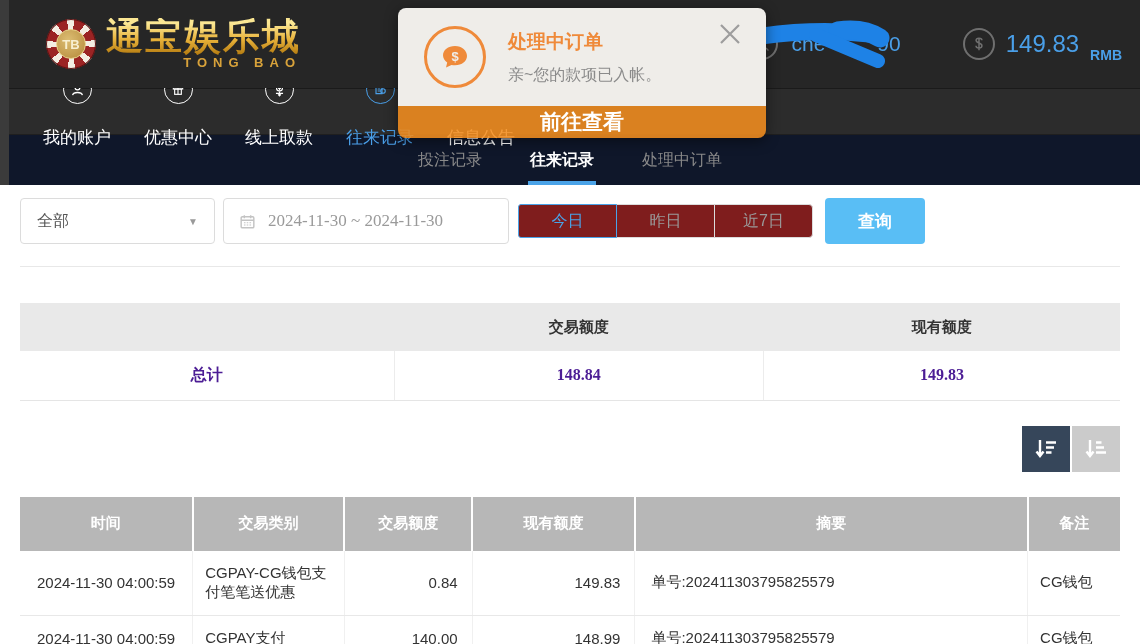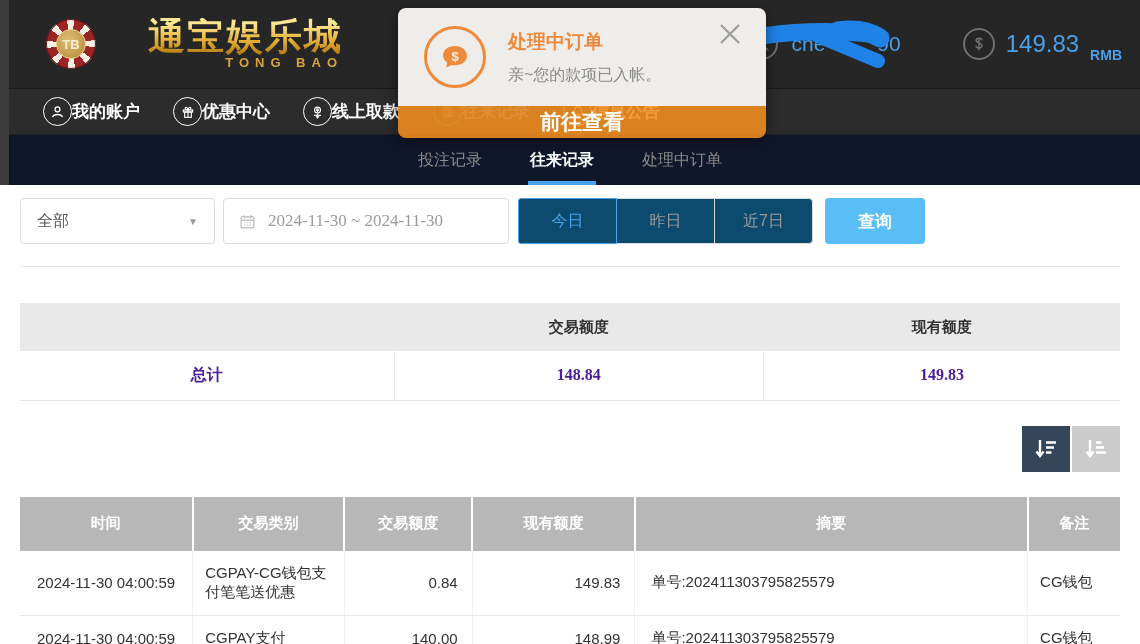--- a/index.html
+++ b/index.html
@@ -13,38 +13,38 @@
   .logo { margin-left:46px; display:flex; align-items:center; gap:10px; }
   .chip { width:50px; height:50px; border-radius:50%; position:relative; flex:0 0 auto;
           background:repeating-conic-gradient(from 8deg,#9b2424 0deg 27deg,#f3ede2 27deg 45deg);
           box-shadow:0 0 0 1px #5a1414 inset; }
   .chip-inner { position:absolute; inset:10px; border-radius:50%;
           background:radial-gradient(circle at 40% 35%, #dcbd72, #b4893a); border:1px solid #e8d28a;
           display:flex; align-items:center; justify-content:center;
           color:#f8efd0; font-weight:bold; font-size:13px; }
   .brand-cn { font-size:37px; font-weight:800; line-height:1.05; letter-spacing:2px;
           background:linear-gradient(180deg,#fbe793 15%,#e8b23a 55%,#b37a10 95%);
-          -webkit-background-clip:text; background-clip:text; color:transparent;margin-left:42px; }
+          -webkit-background-clip:text; background-clip:text; color:transparent; }
   .brand-en { color:#d8a23a; font-size:13px; font-weight:bold; letter-spacing:6px; text-align:right; margin-top:-2px; }
 
   .header-right { margin-left:auto; margin-right:18px; display:flex; align-items:center; gap:62px; }
   .icon-ring { width:32px; height:32px; border:2px solid #6f6f6f; border-radius:50%;
           display:flex; align-items:center; justify-content:center; color:#6f6f6f; flex:0 0 auto; }
   .user-box { position:relative; display:flex; align-items:center; gap:13px; }
   .username { color:#4a9fe8; font-size:21px; display:flex; align-items:center; }
   .username .redacted-gap { display:inline-block; width:52px; }
   .scribble { position:absolute; left:-26px; top:-9px; width:172px; height:50px; z-index:5; pointer-events:none; }
   .balance-box { display:flex; align-items:center; gap:11px; }
   .balance-amount { color:#4a9fe8; font-size:24px; }
   .balance-currency { color:#4a9fe8; font-size:14px; font-weight:bold; margin-top:22px; }
 
   
   .nav-bar { height:47px; background:#2c2c2c; border-top:1px solid #1a1a1a; border-bottom:1px solid #1f1f1f;
           display:flex; align-items:center; padding-left:43px; gap:33px; }
-  .nav-item { display:flex; align-items:center; gap:0; color:#fff; font-size:17px; font-weight:bold; cursor:pointer; }
+  .nav-item { display:flex; align-items:center; gap:22px; color:#fff; font-size:17px; font-weight:normal; cursor:pointer;flex-direction:column; }
   .nav-item .nav-ring { width:29px; height:29px; border:1.6px solid currentColor; border-radius:50%;
           display:flex; align-items:center; justify-content:center; flex:0 0 auto; }
   .nav-item.active { color:#4a9fe8; }
   .nav-item svg { display:block; }
 
   
   .tab-bar { height:50px; background:#0f172a; display:flex; justify-content:center; gap:44px; }
   .tab { color:#8a8a8a; font-size:16px; display:flex; align-items:center; position:relative; padding:0 2px; cursor:pointer; }
   .tab.active { color:#fff; font-weight:bold; }
   .tab.active::after { content:""; position:absolute; left:0; right:0; bottom:0; height:4px; background:#4aa3e8; }
@@ -53,21 +53,21 @@
   .main { padding:0 20px; }
   .filter-row { margin-top:13px; display:flex; align-items:center; }
   .select-box { width:195px; height:46px; border:1px solid #dcdcdc; border-radius:4px;
           display:flex; align-items:center; justify-content:space-between; padding:0 16px;
           color:#555; font-size:16px; cursor:pointer; background:#fff; }
   .select-arrow { color:#9a9a9a; font-size:10px; }
   .date-box { width:286px; height:46px; border:1px solid #dcdcdc; border-radius:4px; margin-left:8px;
           display:flex; align-items:center; gap:11px; padding:0 14px; cursor:pointer; background:#fff; }
   .date-text { color:#9a9a9a; font-size:17px; font-family:"Liberation Serif", serif; }
   .btn-group { margin-left:9px; display:flex; }
-  .quick-btn { width:99px; height:46px; border:1px solid #dcdcdc; background:#0c4a6e; color:#9a9a9a;
+  .quick-btn { width:99px; height:34px; border:1px solid #dcdcdc; background:#7f1d1d; color:#9a9a9a;
           font-size:16px; display:flex; align-items:center; justify-content:center; cursor:pointer; }
   .quick-btn + .quick-btn { margin-left:-1px; }
   .quick-btn:first-child { border-radius:4px 0 0 4px; }
   .quick-btn:last-child { border-radius:0 4px 4px 0; }
   .quick-btn.active { border:1px solid #4aa3e8; color:#4aa3e8; z-index:1; border-radius:3px 0 0 3px; }
   .search-btn { margin-left:12px; width:100px; height:46px; background:#59bef5; border:none; border-radius:4px;
           color:#fff; font-size:17px; font-weight:bold; display:flex; align-items:center; justify-content:center; cursor:pointer; }
 
   .divider { margin-top:22px; border-top:1px solid #e8e8e8; }
 

